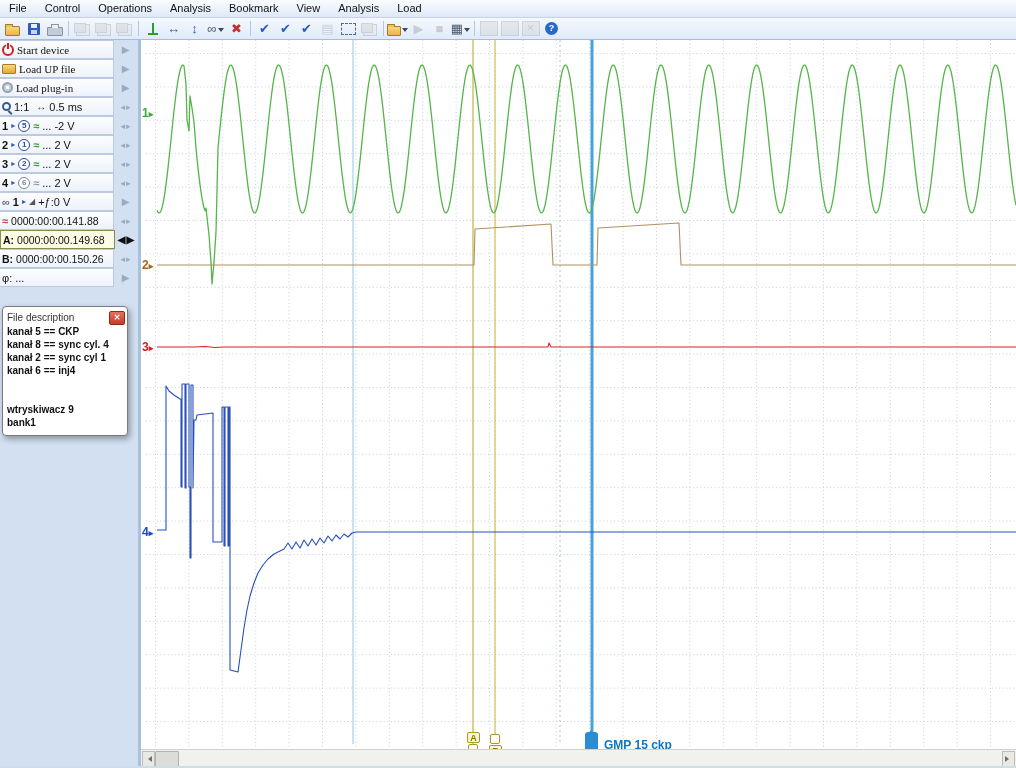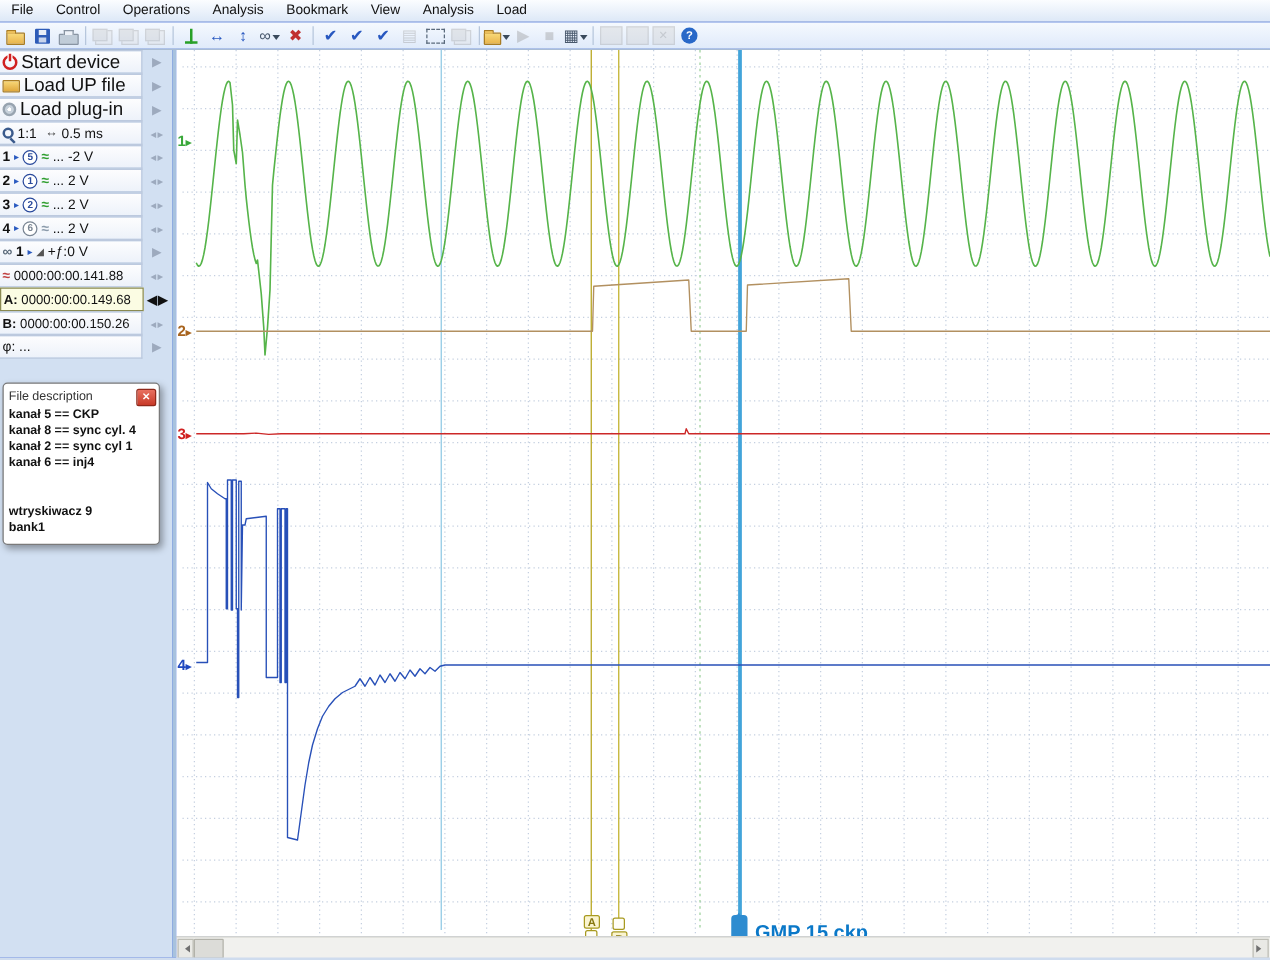--- a/index.html
+++ b/index.html
@@ -1,16 +1,16 @@
 <!DOCTYPE html>
 <html><head>
 <meta charset="utf-8">
 <style>
   html,body{margin:0;padding:0;background:#eef3fa;}
-  #app{position:relative;width:1016px;height:768px;overflow:hidden;background:#1d4ed8;
+  #app{position:relative;width:1016px;height:768px;overflow:hidden;background:#000000;
        font-family:"Liberation Sans",sans-serif;font-size:11px;color:#111;
        -webkit-font-smoothing:antialiased;}
   
   #menubar{position:absolute;left:0;top:0;width:1016px;height:17px;
     background:linear-gradient(#fbfdff,#dde8f7);border-bottom:1px solid #c6d4e8;
     display:flex;align-items:center;}
   .menu-item{padding:1px 9px 2px 9px;cursor:default;}
   
   #toolbar{position:absolute;left:0;top:18px;width:1016px;height:21px;
     background:linear-gradient(#f5f9fe,#dfeafa);border-bottom:1px solid #a9bcd4;
@@ -44,21 +44,21 @@
   
   #sidebar{position:absolute;left:0;top:40px;width:138px;height:726px;background:#d2e0f2;}
   #splitter{position:absolute;left:138px;top:40px;width:3px;height:726px;background:#a8c2de;}
   .srow{display:flex;align-items:center;height:19px;}
   .srow-box{flex:0 0 109px;height:17px;display:flex;align-items:center;gap:3px;padding:0 2px;
     background:linear-gradient(#fdfdfe,#edf2fa);border:1px solid #bcc9de;border-left:none;overflow:hidden;white-space:nowrap;}
   .srow-arrows{flex:1;text-align:center;color:#9daabe;font-size:9px;letter-spacing:1px;cursor:default;}
   .srow-arrows.single{font-size:10px;}
   .srow.selected .srow-box{background:#fbfce3;border:1px solid #8a8a52;}
   .srow.selected .srow-arrows{color:#111;font-weight:bold;font-size:10px;}
-  .slabel{font-size:15px;}
+  .slabel{font-size:11px;font-family:Liberation Serif, serif;}
   .chan-idx{font-weight:bold;}
   .blue-arr{color:#2a5ac0;font-size:8px;}
   .circ{box-sizing:border-box;width:12px;height:12px;border:1px solid #2a4a9c;border-radius:50%;
     font-weight:bold;font-size:8px;line-height:10px;text-align:center;color:#2a4a9c;flex:0 0 auto;background:#fff;}
   .circ.gray{border-color:#7a8694;color:#7a8694;}
   .wave-glyph{font-weight:bold;color:#2f9e2f;font-size:11px;}
   .wave-glyph.gray{color:#8a9aaa;}
   .wave-glyph.red{color:#c04040;}
   .power-icon{position:relative;box-sizing:border-box;width:12px;height:12px;border:2px solid #d02020;border-radius:50%;flex:0 0 auto;}
   .power-icon::after{content:"";position:absolute;left:3px;top:-3px;width:2px;height:6px;background:#d02020;box-shadow:0 0 0 1px #fff;}
@@ -84,21 +84,21 @@
   #plot{position:absolute;left:141px;top:40px;width:875px;height:709px;background:#fff;overflow:hidden;}
   #wave-svg{position:absolute;left:0;top:0;}
   .ch-label{position:absolute;left:1px;font-weight:bold;font-size:12px;line-height:12px;white-space:nowrap;}
   .ch-label .tri{font-size:9px;}
   .flag-box{position:absolute;box-sizing:border-box;border:1px solid #a89a20;background:#fffef6;border-radius:2px;}
   .flag-letter{position:absolute;box-sizing:border-box;border:1px solid #a89a20;background:#faf4d0;border-radius:2px;
     font-weight:bold;font-size:9px;color:#85760e;text-align:center;}
   .gmp-pin{position:absolute;width:13px;height:23px;background:#2e8cd0;border-radius:3px;}
   .gmp-pin::before{content:"";position:absolute;top:-6px;left:2px;width:0;height:0;
     border:4px solid transparent;border-bottom:7px solid #2e8cd0;}
-  .gmp-label{position:absolute;font-weight:bold;font-size:16px;color:#0a78c8;white-space:nowrap;}
+  .gmp-label{position:absolute;font-weight:bold;font-size:12px;color:#0a78c8;white-space:nowrap;}
   
   #hscroll{position:absolute;left:141px;top:749px;width:875px;height:17px;background:#f1f1ee;border-top:1px solid #d2d2ca;}
   .sb-btn{position:absolute;top:1px;width:11px;height:14px;background:#e9e9e5;border:1px solid #bdbdb5;
     display:flex;align-items:center;justify-content:center;}
   .sb-tri-l{width:0;height:0;border:3px solid transparent;border-right:4px solid #707070;}
   .sb-tri-r{width:0;height:0;border:3px solid transparent;border-left:4px solid #707070;}
   #sb-thumb{position:absolute;left:14px;top:1px;width:22px;height:14px;background:#dcdcd8;border:1px solid #b2b2aa;border-radius:1px;}
   #bottom-strip{position:absolute;left:0;top:766px;width:1016px;height:2px;background:#cfdcee;}
 </style>
 </head>

